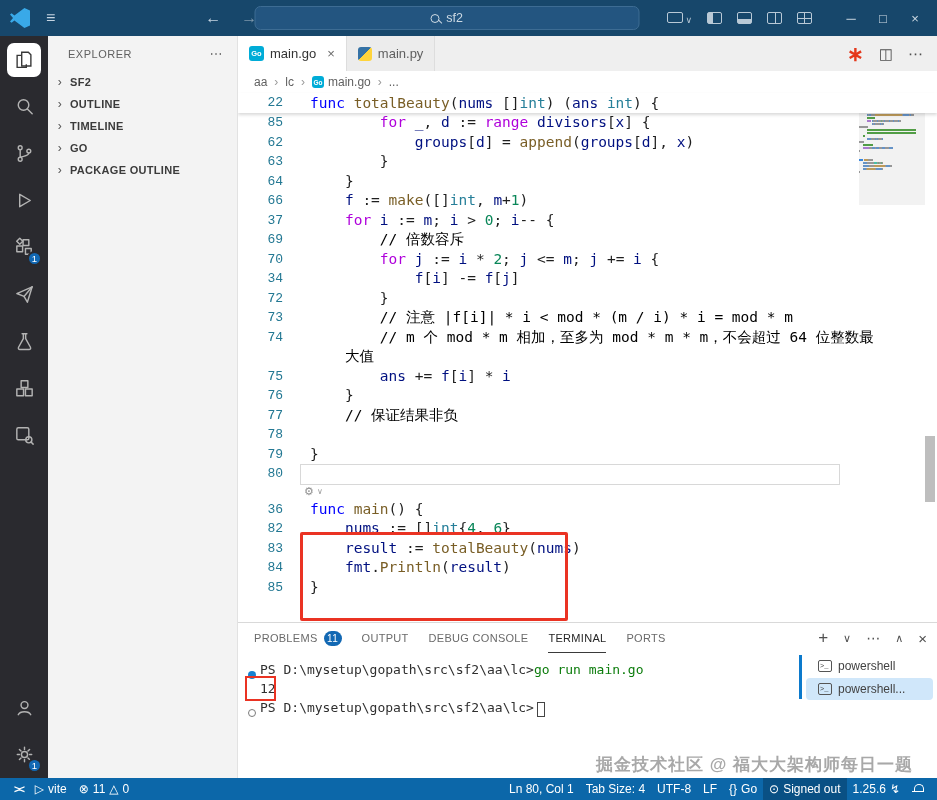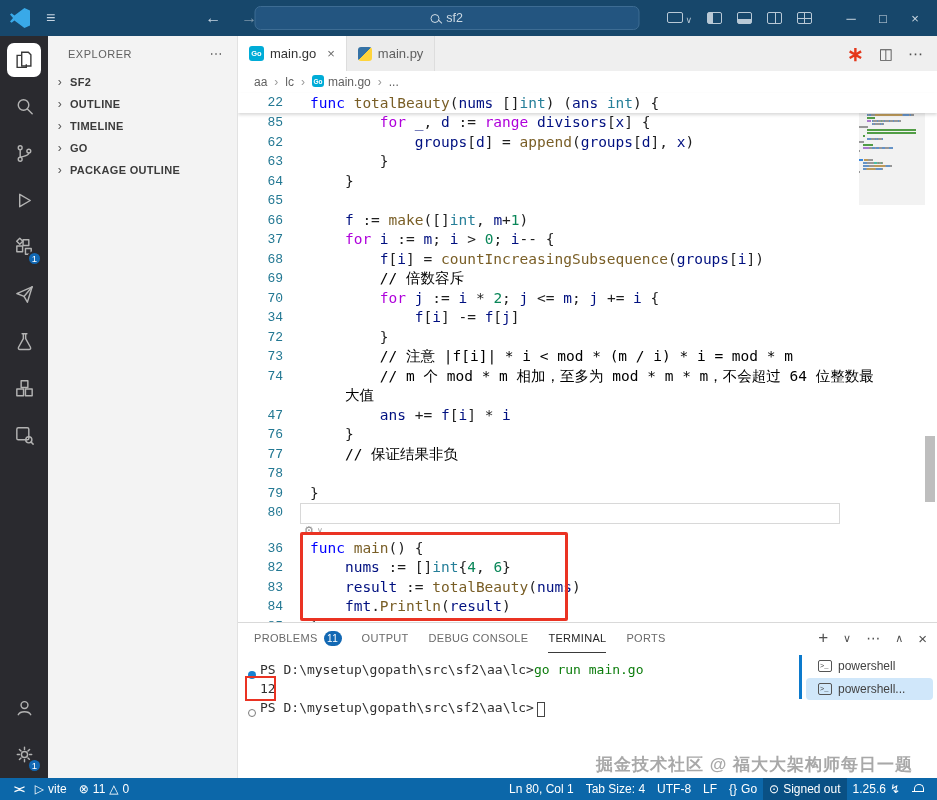--- a/index.html
+++ b/index.html
@@ -48,21 +48,21 @@
   .tab{display:flex;align-items:center;gap:6px;padding:0 11px;font-size:13px;color:#5f5f5f;background:#ececec;border-right:1px solid #ddd}
   .tab.active{background:#fff;color:#333}
   .tab-close{font-size:13px;color:#696969;margin-left:5px}
   .go-ic{background:#00acd7;color:#fff;font-size:7.5px;font-weight:700;width:15px;height:15px;border-radius:3px;display:flex;align-items:center;justify-content:center;flex:none}
   .go-ic.small{width:12px;height:12px;font-size:6.5px}
   .py-ic{width:14px;height:14px;background:linear-gradient(135deg,#3572a5 50%,#ffd43b 50%);border-radius:3px;flex:none}
   .tab-actions{margin-left:auto;display:flex;align-items:center;gap:15px;padding-right:14px;color:#4f4f4f;font-size:15px}
   .asterisk{color:#e5371a;font-size:20px;font-weight:700;line-height:1}
   .breadcrumbs{height:22px;display:flex;align-items:center;gap:7px;padding-left:16px;font-size:12px;color:#616161;background:#fff}
   .crumb-sep{color:#9a9a9a}
-  .crumb{display:flex;align-items:flex-start;gap:4px}
+  .crumb{display:flex;align-items:center;gap:4px}
 
   .sticky{height:20px;display:flex;background:#fff;box-shadow:0 2px 3px rgba(0,0,0,.15);position:relative;z-index:4}
   .gut{width:62px;padding-right:17px;text-align:right;font:13px/19.5px "Liberation Mono",monospace;color:#237893;flex:none}
   .sticky .gut{line-height:20px}
   .ctext{font:14.5px/19.5px "DejaVu Sans Mono","Liberation Mono",monospace;white-space:pre;color:#1e1e1e;padding-left:10px}
   .sticky .ctext{line-height:20px}
 
   .code-wrap{position:relative;height:509px;overflow:hidden}
   .crow{display:flex;height:19.5px}
   .crow.current::after{content:'';position:absolute;left:62px;right:97px;margin-top:0;height:19px;border:1px solid #d8d8d8;pointer-events:none}
@@ -350,36 +350,28 @@
           </div>
           <div class="crow">
             <div class="gut">63</div>
             <div class="ctext"><span class="tk-p">        }</span></div>
           </div>
           <div class="crow">
             <div class="gut">64</div>
             <div class="ctext"><span class="tk-p">    }</span></div>
           </div>
           <div class="crow">
-            <div class="gut">65</div>
-            <div class="ctext"></div>
-          </div>
-          <div class="crow">
             <div class="gut">66</div>
             <div class="ctext"><span class="tk-p">    </span><span class="tk-v">f</span><span class="tk-p"> := </span><span class="tk-f">make</span><span class="tk-p">([]</span><span class="tk-t">int</span><span class="tk-p">, </span><span class="tk-v">m</span><span class="tk-p">+</span><span class="tk-n">1</span><span class="tk-p">)</span></div>
           </div>
           <div class="crow">
             <div class="gut">37</div>
             <div class="ctext"><span class="tk-p">    </span><span class="tk-c">for</span><span class="tk-p"> </span><span class="tk-v">i</span><span class="tk-p"> := </span><span class="tk-v">m</span><span class="tk-p">; </span><span class="tk-v">i</span><span class="tk-p"> &gt; </span><span class="tk-n">0</span><span class="tk-p">; </span><span class="tk-v">i</span><span class="tk-p">-- {</span></div>
           </div>
           <div class="crow">
-            <div class="gut">68</div>
-            <div class="ctext"><span class="tk-p">        </span><span class="tk-v">f</span><span class="tk-p">[</span><span class="tk-v">i</span><span class="tk-p">] = </span><span class="tk-f">countIncreasingSubsequence</span><span class="tk-p">(</span><span class="tk-v">groups</span><span class="tk-p">[</span><span class="tk-v">i</span><span class="tk-p">])</span></div>
-          </div>
-          <div class="crow">
             <div class="gut">69</div>
             <div class="ctext"><span class="tk-p">        </span><span class="tk-m">// 倍数容斥</span></div>
           </div>
           <div class="crow">
             <div class="gut">70</div>
             <div class="ctext"><span class="tk-p">        </span><span class="tk-c">for</span><span class="tk-p"> </span><span class="tk-v">j</span><span class="tk-p"> := </span><span class="tk-v">i</span><span class="tk-p"> * </span><span class="tk-n">2</span><span class="tk-p">; </span><span class="tk-v">j</span><span class="tk-p"> &lt;= </span><span class="tk-v">m</span><span class="tk-p">; </span><span class="tk-v">j</span><span class="tk-p"> += </span><span class="tk-v">i</span><span class="tk-p"> {</span></div>
           </div>
           <div class="crow">
             <div class="gut">34</div>
             <div class="ctext"><span class="tk-p">            </span><span class="tk-v">f</span><span class="tk-p">[</span><span class="tk-v">i</span><span class="tk-p">] -= </span><span class="tk-v">f</span><span class="tk-p">[</span><span class="tk-v">j</span><span class="tk-p">]</span></div>
@@ -394,21 +386,21 @@
           </div>
           <div class="crow">
             <div class="gut">74</div>
             <div class="ctext"><span class="tk-p">        </span><span class="tk-m">// m 个 mod * m 相加，至多为 mod * m * m，不会超过 64 位整数最</span></div>
           </div>
           <div class="crow">
             <div class="gut"></div>
             <div class="ctext"><span class="tk-p">    </span><span class="tk-m">大值</span></div>
           </div>
           <div class="crow">
-            <div class="gut">47</div>
+            <div class="gut">75</div>
             <div class="ctext"><span class="tk-p">        </span><span class="tk-v">ans</span><span class="tk-p"> += </span><span class="tk-v">f</span><span class="tk-p">[</span><span class="tk-v">i</span><span class="tk-p">] * </span><span class="tk-v">i</span></div>
           </div>
           <div class="crow">
             <div class="gut">76</div>
             <div class="ctext"><span class="tk-p">    }</span></div>
           </div>
           <div class="crow">
             <div class="gut">77</div>
             <div class="ctext"><span class="tk-p">    </span><span class="tk-m">// 保证结果非负</span></div>
           </div>

